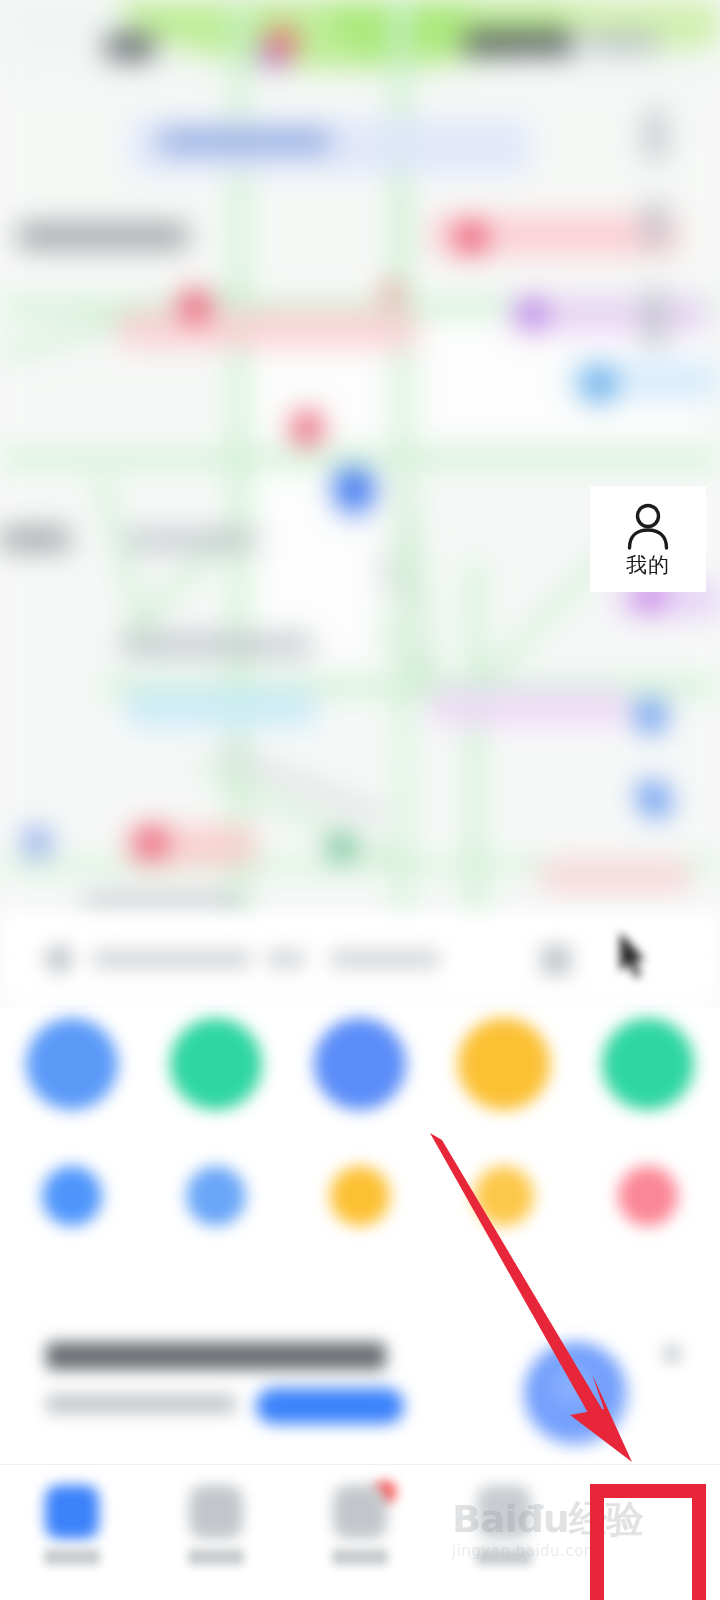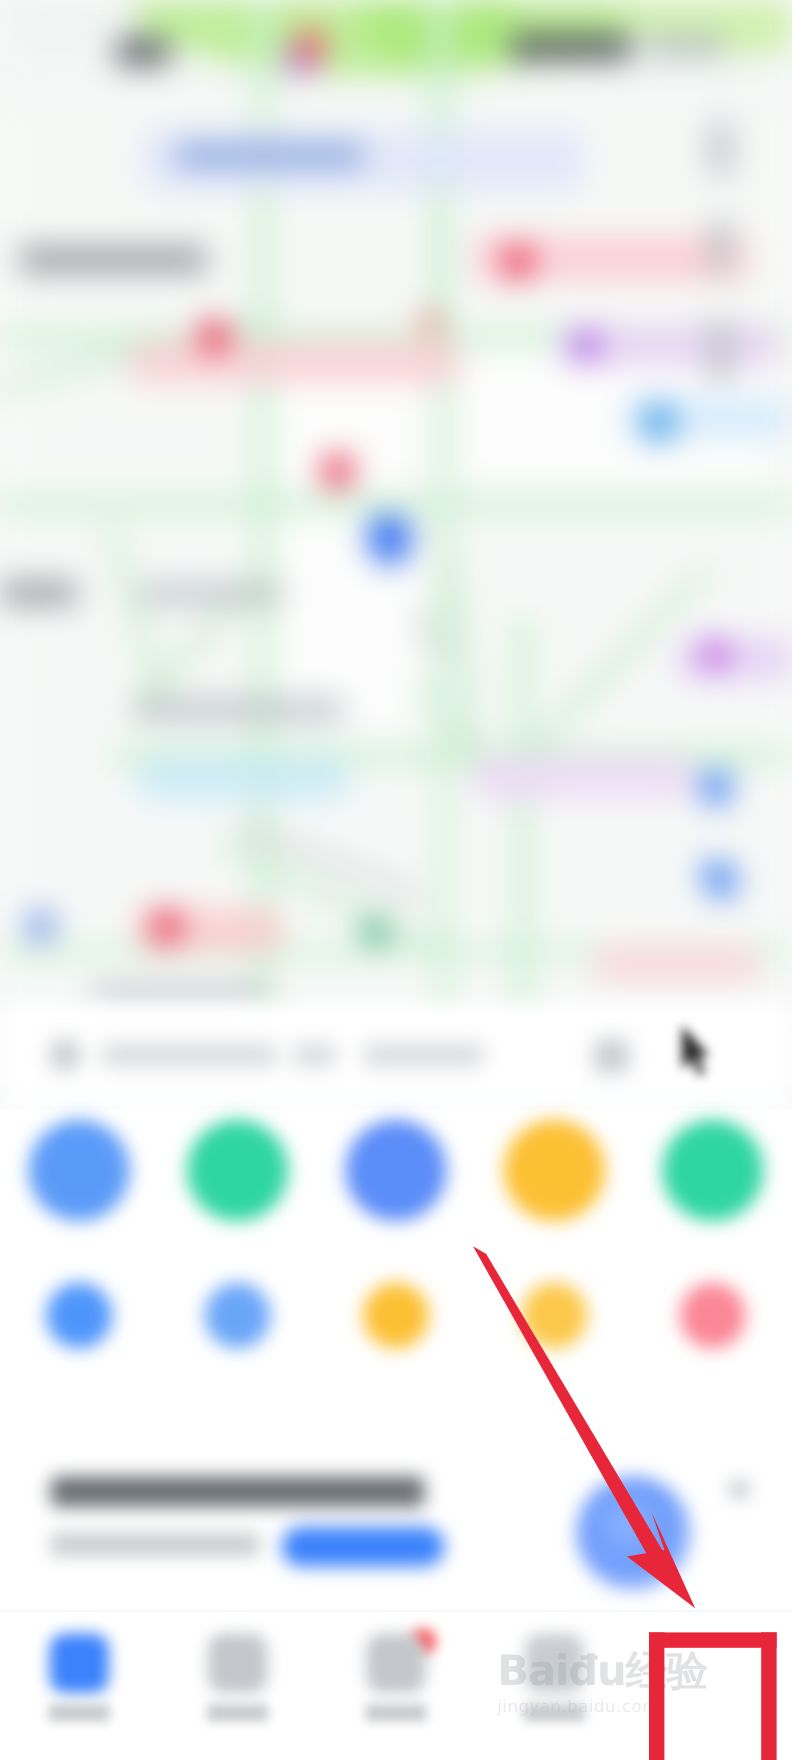--- a/index.html
+++ b/index.html
@@ -344,20 +344,29 @@
         <div class="tlabel-blur"></div>
       </div>
     </div>
   </div>
 
   <div id="watermark">
     <div id="wm-main">Baiđu经验</div>
     <div id="wm-sub">jingyan.baidu.com</div>
   </div>
 
+  <div id="tab-mine">
+    <div id="tab-mine-inner">
+      <svg width="50" height="48" viewBox="0 0 50 48">
+        <circle cx="25" cy="13" r="10.5" fill="none" stroke="#1b1b1b" stroke-width="3.4"></circle>
+        <path d="M6.5 45 C6.5 32.5 14.5 27 25 27 C35.5 27 43.5 32.5 43.5 45" fill="none" stroke="#1b1b1b" stroke-width="3.4" stroke-linecap="round"></path>
+      </svg>
+      <div id="tab-mine-label">我的</div>
+    </div>
+  </div>
 
   <div id="highlight-box"></div>
 
   <svg id="arrow-svg" viewBox="0 0 720 1600">
     <g>
       <path d="M430 1133 L442 1140 L608 1419 L596 1427 Z" fill="#e8263a"></path>
       <path d="M632 1462 L570 1415 L604 1409 L592 1374 Z" fill="#e8263a"></path>
     </g>
   </svg>
 

